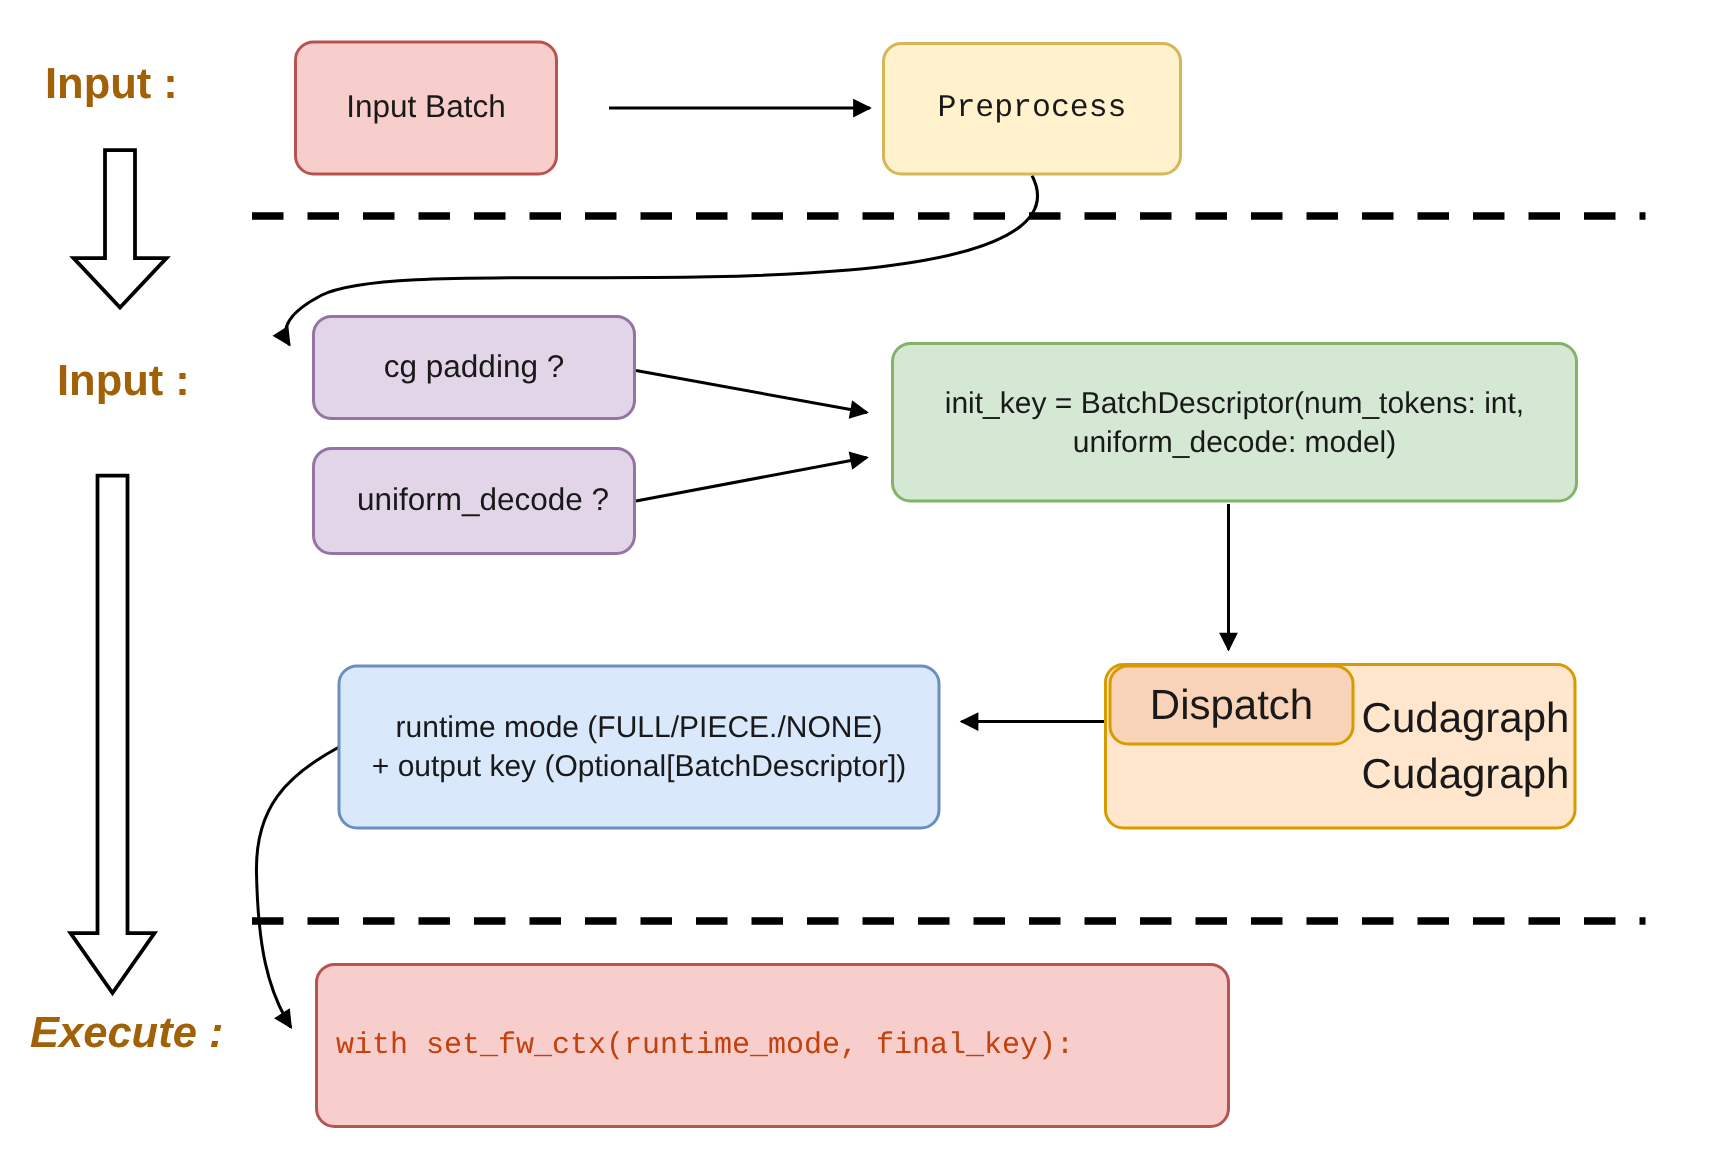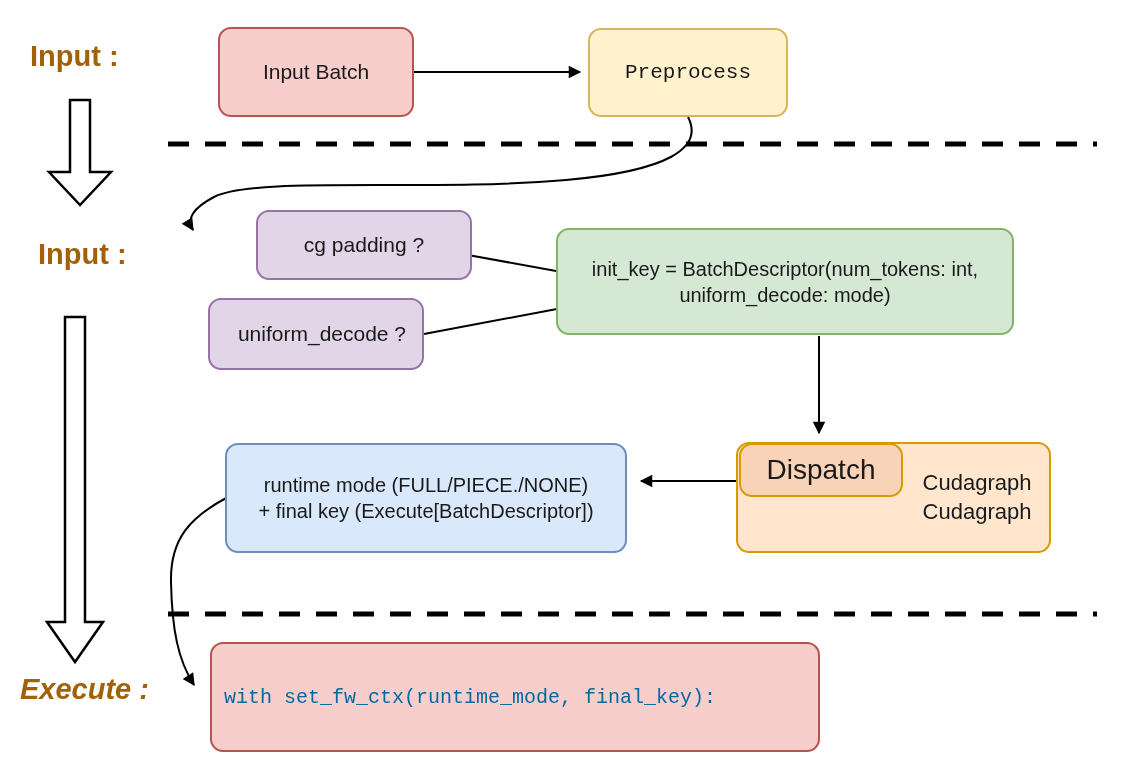--- a/index.html
+++ b/index.html
@@ -32,38 +32,38 @@
     z-index: 2;
   }
   .section-label {
     position: absolute;
     font-weight: bold;
     font-size: 29px;
     color: #a16207;
     z-index: 2;
     white-space: nowrap;
   }
-  .node-input-batch   { left: 218px; top: 27px;  width: 196px; height: 90px;  font-size: 21px; text-align: center; }
+  .node-input-batch   { left: 196px; top: 27px;  width: 176px; height: 90px;  font-size: 21px; text-align: center; }
   .node-preprocess    { left: 588px; top: 28px;  width: 200px; height: 89px;  font-size: 21px; }
   .node-cg-padding    { left: 208px; top: 210px; width: 216px; height: 70px;  font-size: 21px; }
   .node-uniform-decode{ left: 208px; top: 298px; width: 216px; height: 72px;  font-size: 21px; }
-  .node-init-key      { left: 556px; top: 228px; width: 458px; height: 107px; font-size: 20px; }
-  .node-cudagraph     { left: 736px; top: 442px; width: 315px; height: 111px; font-size: 22px; text-align: right; }
+  .node-init-key      { left: 594px; top: 228px; width: 458px; height: 107px; font-size: 20px; }
+  .node-cudagraph     { left: 736px; top: 442px; width: 315px; height: 111px; font-size: 28px; text-align: right; }
   .node-cudagraph .cg-label {
     position: absolute; left: 167px; right: 0; top: 0; bottom: 0;
     display: flex; flex-direction: column; align-items: center; justify-content: center;
   }
   .node-dispatch      { left: 739px; top: 443px; width: 164px; height: 54px;  font-size: 28px; z-index: 3; }
   .node-runtime       { left: 225px; top: 443px; width: 402px; height: 110px; font-size: 20px; }
   .node-execute-code  {
     left: 210px; top: 642px; width: 610px; height: 110px;
     font-family: "Liberation Mono", monospace;
     font-size: 20px; line-height: 31px;
     align-items: flex-start; text-align: left;
-    padding-left: 12px; color: #0369a1;
+    padding-left: 12px; color: #c2410c;
   }
   .node-execute-code .code-line { white-space: pre; }
   .label-input   { left: 30px; top: 40px; }
   .label-plan    { left: 38px; top: 238px; }
   .label-execute { left: 20px; top: 673px; font-style: italic; }
 </style>
 </head>
 <body>
 
 <div class="canvas">
@@ -95,46 +95,46 @@
   <div class="section-label label-execute">Execute :</div>
 
   <div class="node node-input-batch" style="background-color: rgb(248, 206, 204); border-color: rgb(184, 84, 80);">
     <span>Input Batch</span>
   </div>
 
   <div class="node node-preprocess" style="background-color: rgb(255, 242, 204); border-color: rgb(214, 182, 86); font-family: Liberation Mono, monospace;">
     <span>Preprocess</span>
   </div>
 
-  <div class="node node-cg-padding" style="background-color: rgb(225, 213, 231); border-color: rgb(150, 115, 166); margin-left: 48px;">
+  <div class="node node-cg-padding" style="background-color: rgb(225, 213, 231); border-color: rgb(150, 115, 166);">
     <span>cg padding ?</span>
   </div>
 
   <div class="node node-uniform-decode" style="background-color: rgb(225, 213, 231); border-color: rgb(150, 115, 166); padding-left: 12px;">
     <span>uniform_decode ?</span>
   </div>
 
   <div class="node node-init-key" style="background-color: rgb(213, 232, 212); border-color: rgb(130, 179, 102);">
     <span>init_key = BatchDescriptor(num_tokens: int,</span>
-    <span>uniform_decode: mode)</span>
+    <span>uniform_decode: model)</span>
   </div>
 
   <div class="node node-cudagraph" style="background-color: rgb(255, 230, 204); border-color: rgb(215, 155, 0);">
     <div class="cg-label">
       <span>Cudagraph</span>
       <span>Cudagraph</span>
     </div>
   </div>
 
   <div class="node node-dispatch" style="background-color: rgb(249, 211, 184); border-color: rgb(215, 155, 0);">
     <span>Dispatch</span>
   </div>
 
   <div class="node node-runtime" style="background-color: rgb(218, 232, 252); border-color: rgb(108, 142, 191);">
     <span>runtime mode (FULL/PIECE./NONE)</span>
-    <span>+ final key (Execute[BatchDescriptor])</span>
+    <span>+ output key (Optional[BatchDescriptor])</span>
   </div>
 
   <div class="node node-execute-code" style="background-color: rgb(248, 206, 204); border-color: rgb(184, 84, 80);">
     <span class="code-line">with set_fw_ctx(runtime_mode, final_key):</span>
   </div>
 
 </div>
 
 </body></html>

